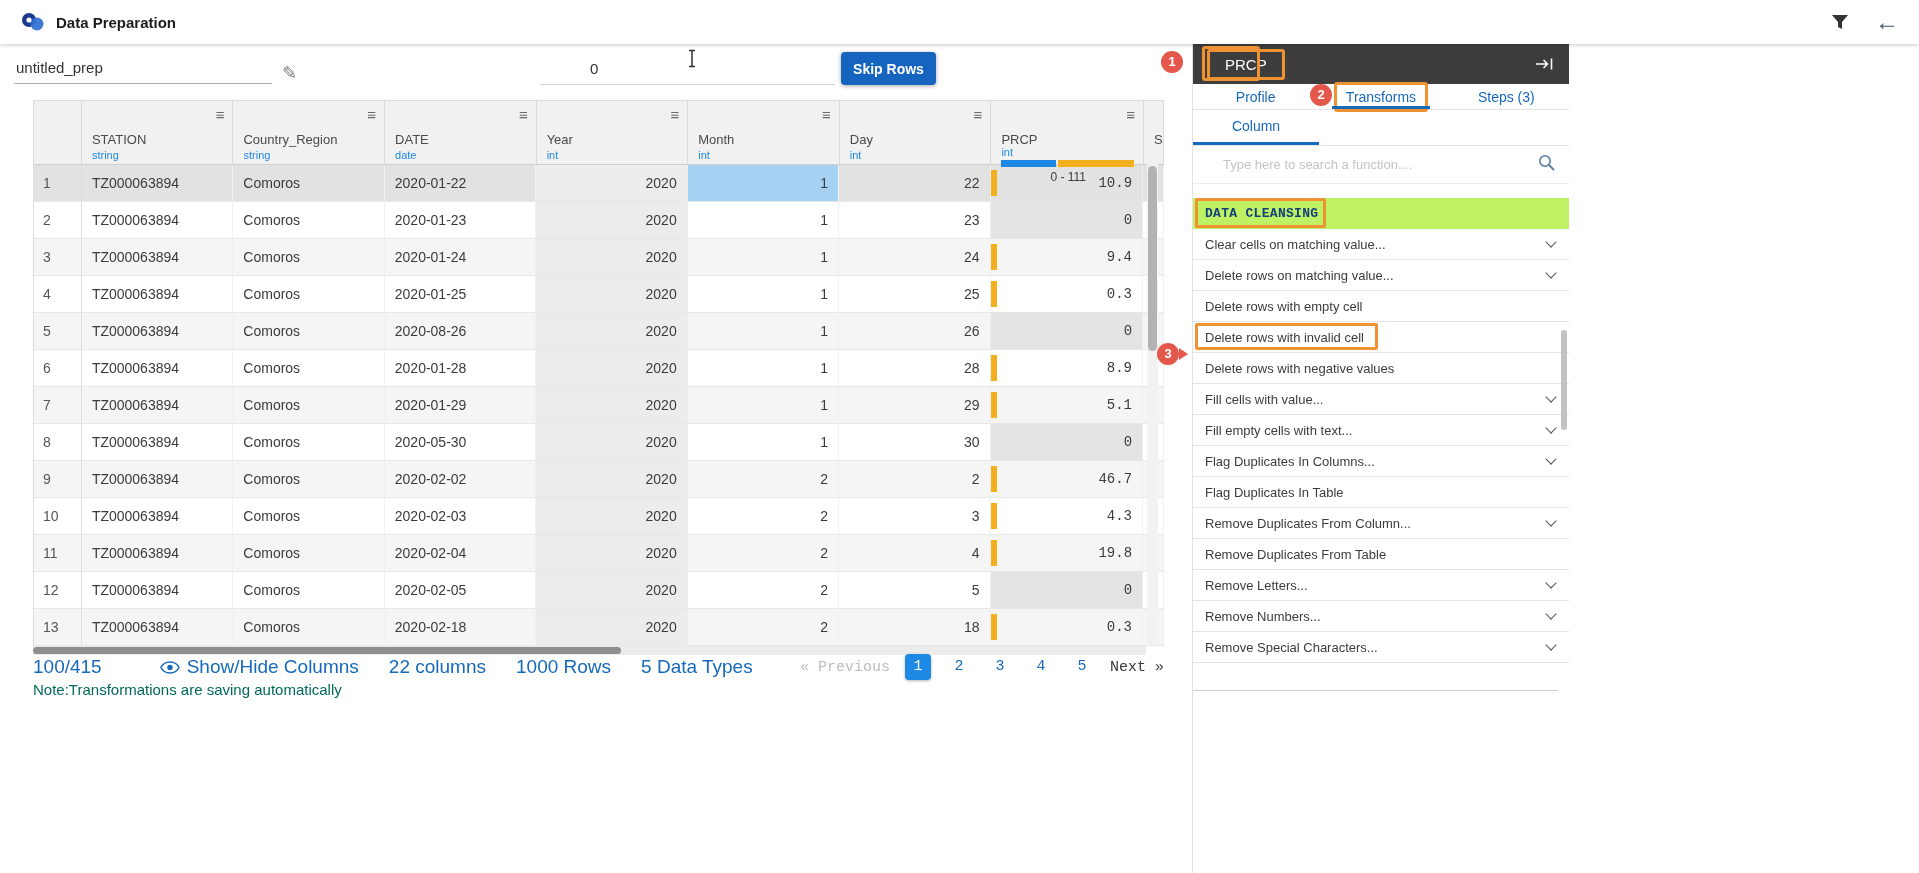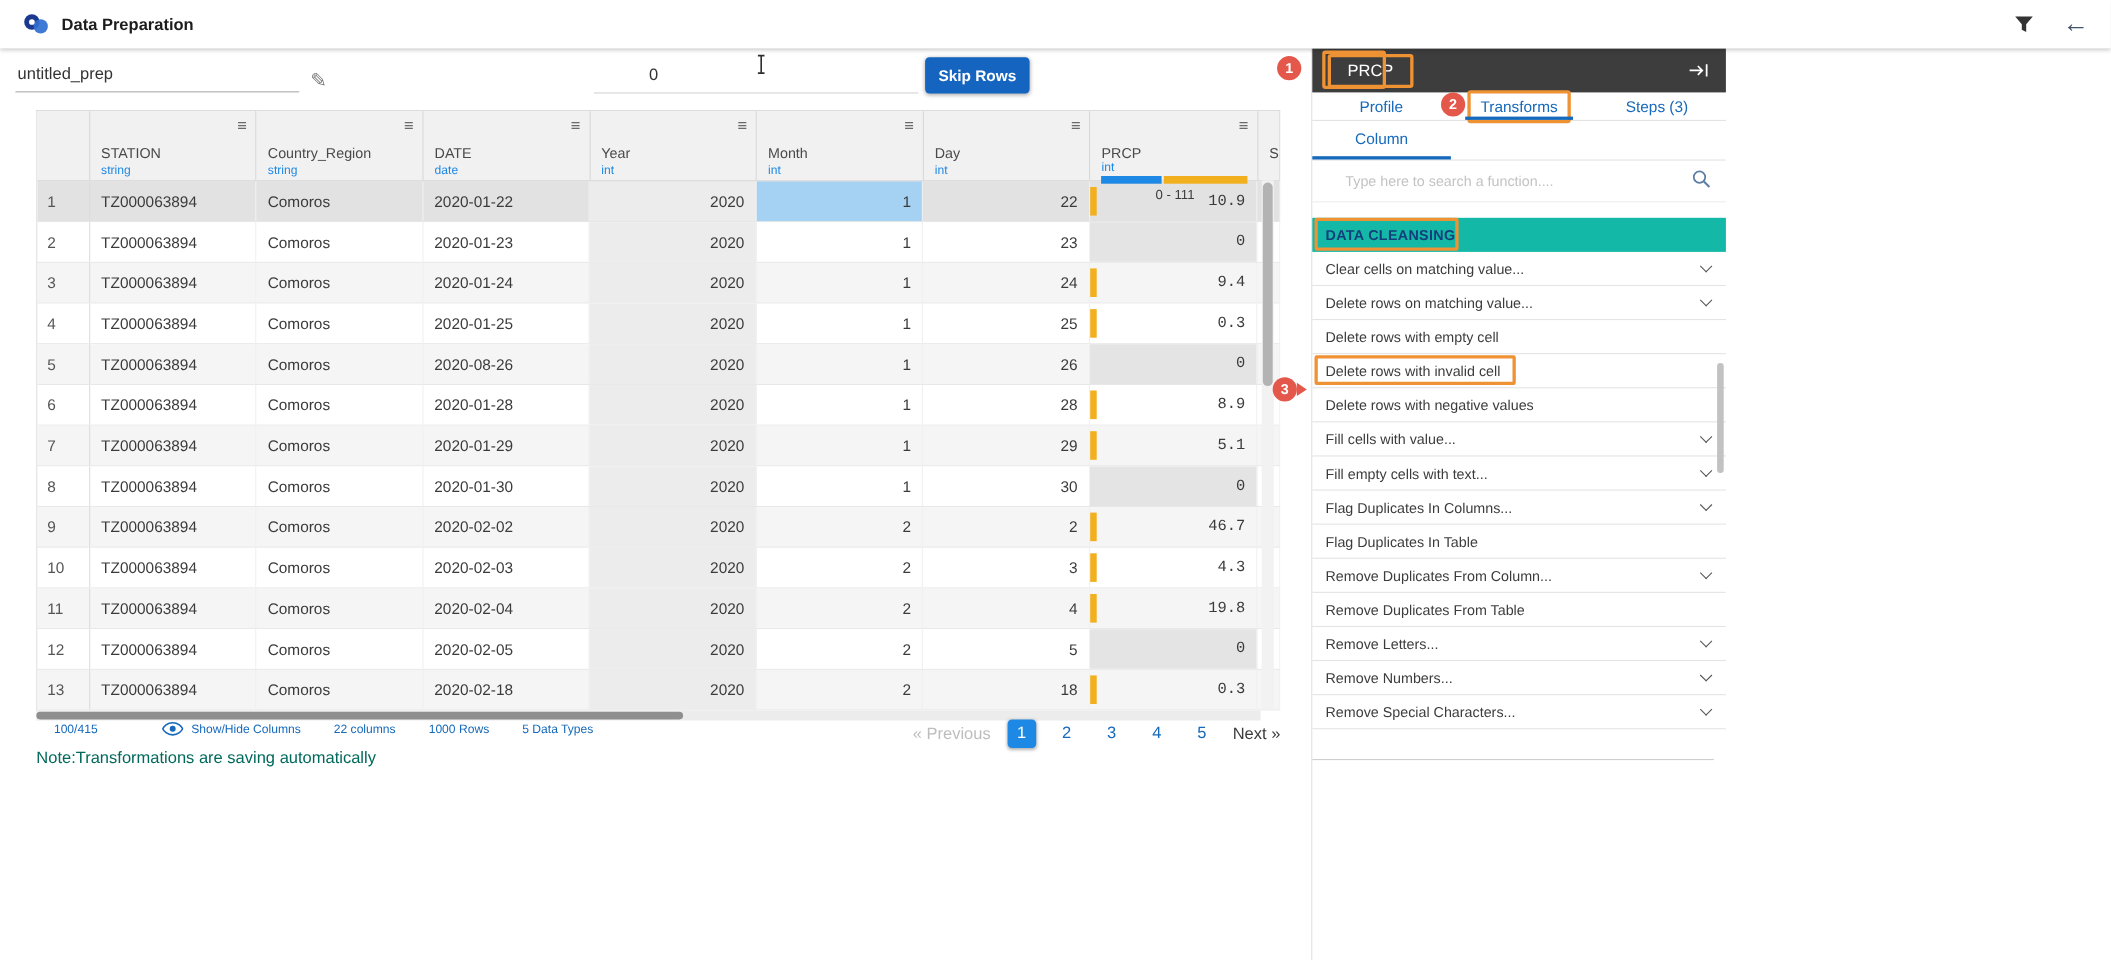--- a/index.html
+++ b/index.html
@@ -62,26 +62,26 @@
   .prcp-bar { display:none; }
   .c-prcp.has-bar .prcp-bar { display:block; position:absolute; left:0; top:5px; bottom:5px; width:6px; background:#f2b01e; }
   .c-prcp.zero { background:#e4e4e4; }
 
   .vscroll { position:absolute; left:1147px; top:120px; width:11px; height:481px; background:#f2f2f2; }
   .vthumb { position:absolute; left:1px; top:2px; width:9px; height:185px; background:#b3b3b3; border-radius:5px; cursor:pointer; }
   .hscroll { position:absolute; left:33px; top:602px; width:1113px; height:9px; background:#ececec; }
   .hthumb { position:absolute; left:0; top:1px; width:588px; height:7px; background:#8f8f8f; border-radius:4px; cursor:pointer; }
 
   
-  .status { position:absolute; left:49px; top:612px; display:flex; align-items:center; font-size:11px; color:#1669bb; }
+  .status { position:absolute; left:33px; top:612px; display:flex; align-items:center; font-size:19px; color:#1669bb; }
   .sb-item { margin-right:30px; display:flex; align-items:center; gap:7px; }
   .sb-count { margin-right:58px; }
   .note { position:absolute; left:33px; top:637px; font-size:15px; color:#00695c; }
 
-  .pagination { position:absolute; right:26px; top:610px; display:flex; align-items:center; gap:15px; font-size:15px; }
+  .pagination { position:absolute; right:26px; top:610px; display:flex; align-items:center; gap:15px; font-size:15px;font-family:Liberation Mono, monospace; }
   .pg-prev { color:#bdbdbd; cursor:pointer; }
   .page { min-width:26px; height:26px; line-height:26px; text-align:center; color:#1669bb; cursor:pointer; }
   .page.active { background:#1e88e5; color:#fff; border-radius:4px; box-shadow:0 1px 3px rgba(0,0,0,.3); }
   .pg-next { color:#3a3a3a; cursor:pointer; }
 
   
   .panel { position:absolute; left:1192px; top:44px; width:377px; height:829px; background:#fff; border-left:1px solid #e2e2e2; }
   .panel-header { height:40px; background:#3d3d3d; display:flex; align-items:center; padding:0 14px; }
   .panel-col-name { color:#fff; font-size:15px; padding:4px 15px; border:3px solid #ef9234; border-radius:3px; }
   .collapse-icon { margin-left:auto; cursor:pointer; display:flex; align-items:center; }
@@ -93,22 +93,22 @@
 
   .subtabs { display:flex; height:36px; border-bottom:1px solid #e3e3e3; }
   .subtab { width:126px; display:flex; align-items:center; justify-content:center; font-size:14px; color:#1669bb;
             border-bottom:3px solid #1669bb; cursor:pointer; }
 
   .searchrow { height:38px; display:flex; align-items:center; padding:0 14px; border-bottom:1px solid #ededed; margin-bottom:14px; }
   .search-input { flex:1; border:none; outline:none; font-size:13px; color:#444; background:transparent; font-family:"Liberation Sans",sans-serif;margin-left:16px;}
   .search-input::placeholder { color:#c3c3c3; }
   .search-icon { cursor:pointer; }
 
-  .cat { position:relative; height:31px; background:#14b8a6; display:flex; align-items:center;
-         padding-left:12px; font-size:13px; font-weight:700; color:#123f7c; letter-spacing:.3px; cursor:pointer; }
+  .cat { position:relative; height:31px; background:#bef264; display:flex; align-items:center;
+         padding-left:12px; font-size:13px; font-weight:700; color:#123f7c; letter-spacing:.3px; cursor:pointer;font-family:Liberation Mono, monospace; }
   .cat-box { position:absolute; left:2px; top:0px; width:131px; height:30px; border:3px solid #ef9234; border-radius:2px; pointer-events:none; }
 
   .titem { position:relative; height:31px; display:flex; align-items:center; justify-content:space-between;
            padding:0 14px 0 12px; border-bottom:1px solid #e4e4e4; font-size:13px; color:#3c3c3c; cursor:pointer; }
   .chev { width:8px; height:8px; border-right:1.6px solid #555; border-bottom:1.6px solid #555;
           transform:rotate(45deg); margin-top:-4px; }
   .hl-box { position:absolute; left:2px; top:1px; width:183px; height:27px; border:3px solid #ef9234; border-radius:2px; pointer-events:none; }
 
   .panel-scroll { position:absolute; left:368px; top:286px; width:6px; height:100px; background:#c2c2c2; border-radius:3px; cursor:pointer; }
   .panel-endline { position:absolute; left:0; width:365px; top:646px; border-top:1px solid #cfcfcf; }
@@ -294,21 +294,21 @@
       <div class="td c-year col-year ra">2020</div>
       <div class="td c-month col-month ra">1</div>
       <div class="td c-day col-day ra">29</div>
       <div class="td c-prcp col-prcp ra has-bar"><span class="prcp-bar"></span><span class="prcp-val">5.1</span></div>
       <div class="td col-s"></div>
     </div>
         <div class="tr">
       <div class="td c-num col-num">8</div>
       <div class="td c-station col-station">TZ000063894</div>
       <div class="td c-country col-country">Comoros</div>
-      <div class="td c-date col-date">2020-01-30</div>
+      <div class="td c-date col-date">2020-05-30</div>
       <div class="td c-year col-year ra">2020</div>
       <div class="td c-month col-month ra">1</div>
       <div class="td c-day col-day ra">30</div>
       <div class="td c-prcp col-prcp ra zero"><span class="prcp-val">0</span></div>
       <div class="td col-s"></div>
     </div>
         <div class="tr">
       <div class="td c-num col-num">9</div>
       <div class="td c-station col-station">TZ000063894</div>
       <div class="td c-country col-country">Comoros</div>

